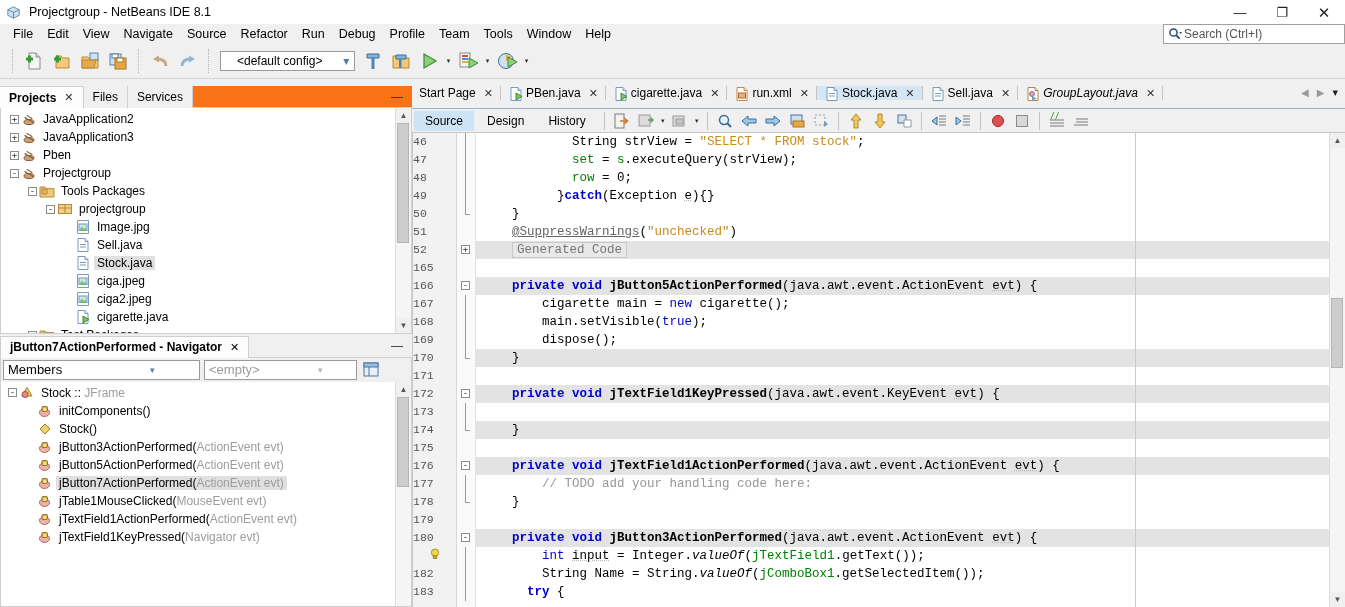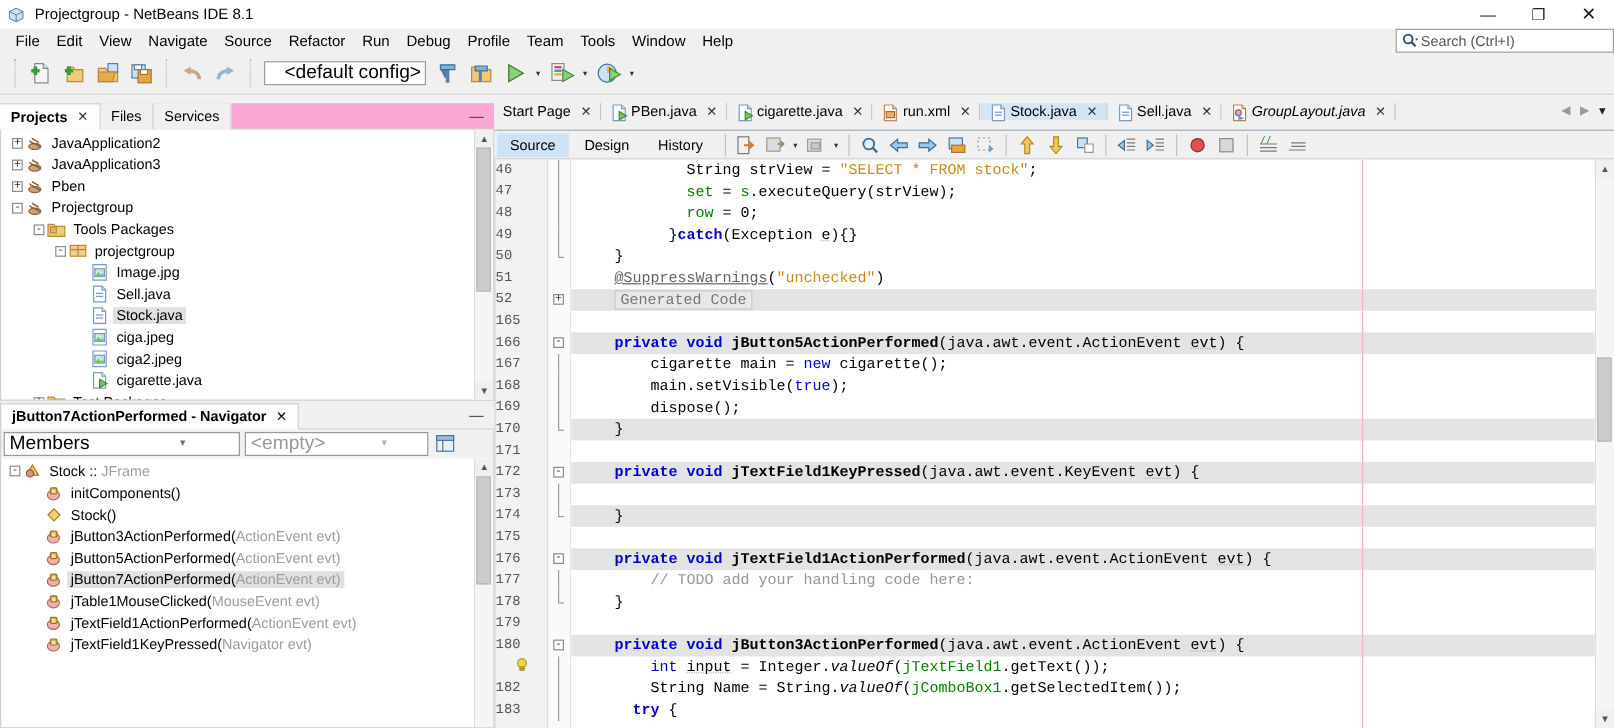--- a/index.html
+++ b/index.html
@@ -29,32 +29,32 @@
   .search-ico{margin-left:4px;margin-right:2px;display:flex;align-items:center;}
   .search-ph{font-size:12px;color:#555;}
 
   
   .toolbar{height:35px;background:#f0f0f0;border-bottom:1px solid #d4d4d4;
            display:flex;align-items:center;padding-left:6px;box-sizing:border-box;}
   .tb-sep{width:1px;height:24px;border-left:1px dotted #b5b5b5;margin:0 6px;}
   .tbtn{width:28px;height:28px;display:flex;align-items:center;justify-content:center;}
   .cfgsel{width:135px;height:20px;background:#fff;border:1px solid #9a9a9a;
           display:flex;align-items:center;box-sizing:border-box;margin:0 4px;}
-  .cfgsel span{font-size:16px;padding-left:16px;flex:1;white-space:nowrap;}
+  .cfgsel span{font-size:12px;padding-left:16px;flex:1;white-space:nowrap;}
   .cfg-arrow{width:16px;display:flex;align-items:center;justify-content:center;color:#5a7a9a;font-size:9px;}
   .tb-dd{width:11px;height:28px;display:flex;align-items:center;justify-content:center;
          font-size:7px;color:#333;}
 
   
   .main{position:absolute;left:0;top:86px;right:0;bottom:0;display:flex;}
   .leftcol{width:412px;flex:0 0 412px;display:flex;flex-direction:column;background:#f0f0f0;}
   .rightcol{flex:1;display:flex;flex-direction:column;background:#f0f0f0;min-width:0;}
 
   
-  .panel-tabs{height:22px;display:flex;align-items:stretch;background:#f9a8d4;position:relative;}
+  .panel-tabs{height:22px;display:flex;align-items:stretch;background:#f97316;position:relative;}
   .ptab{display:flex;align-items:center;padding:0 9px;font-size:12px;
         background:#f0f0f0;border-right:1px solid #cfcfcf;color:#000;}
   .ptab.sel{background:#fdfdfd;font-weight:bold;border-top:1px solid #cfcfcf;}
   .ptab .x{margin-left:8px;font-size:11px;color:#333;}
   .ptab-filler{flex:1;border-bottom:1px solid #cfcfcf;display:flex;align-items:center;justify-content:flex-end;}
   .minimize{padding:0 9px;font-size:12px;color:#333;}
 
   .treewrap{flex:1;background:#fff;border:1px solid #cfcfcf;border-top:none;
             position:relative;overflow:hidden;display:flex;}
   .tree{flex:1;padding-top:2px;overflow:hidden;}
@@ -78,21 +78,21 @@
   
   .nav-head{height:22px;display:flex;align-items:stretch;background:#f0f0f0;margin-top:2px;}
   .nav-title{display:flex;align-items:center;padding:0 9px;background:#fdfdfd;
              font-size:12px;font-weight:bold;border:1px solid #cfcfcf;border-bottom:none;}
   .nav-title .x{margin-left:8px;font-weight:normal;font-size:11px;}
   .nav-filler{flex:1;border-bottom:1px solid #cfcfcf;display:flex;align-items:center;justify-content:flex-end;}
 
   .nav-filters{height:24px;background:#f0f0f0;display:flex;align-items:center;
                border-left:1px solid #cfcfcf;border-right:1px solid #cfcfcf;padding:1px 2px;box-sizing:border-box;}
   .combo{height:20px;background:#fff;border:1px solid #9a9a9a;display:flex;align-items:center;box-sizing:border-box;}
-  .combo span{flex:1;padding-left:4px;font-size:16px;white-space:nowrap;}
+  .combo span{flex:1;padding-left:4px;font-size:13px;white-space:nowrap;}
   .combo .ar{width:16px;text-align:center;font-size:9px;color:#5a7a9a;}
   .combo.c1{width:197px;}
   .combo.c2{width:153px;margin-left:4px;}
   .combo.c2 span{color:#9a9a9a;}
   .combo.c2 .ar{color:#b5b5b5;}
   .filt-btn{width:22px;height:20px;display:flex;align-items:center;justify-content:center;margin-left:3px;}
 
   .navtree-wrap{flex:1;background:#fff;border:1px solid #cfcfcf;border-top:none;display:flex;overflow:hidden;}
   .navtree{flex:1;padding-top:2px;overflow:hidden;}
   .dim{color:#9d9d9d;}

